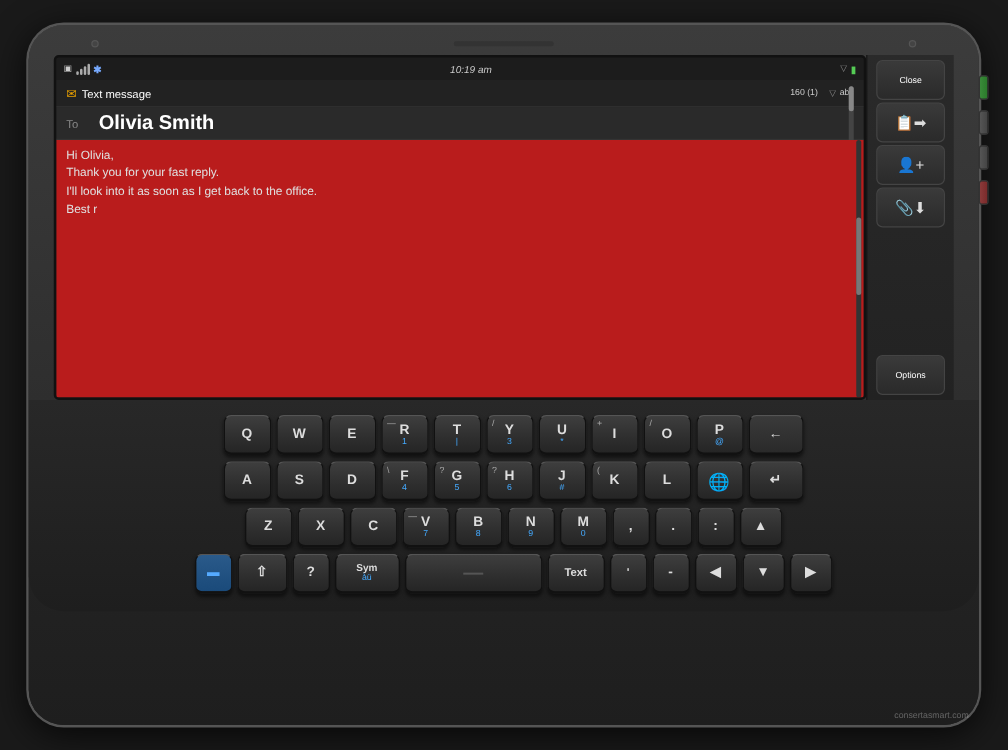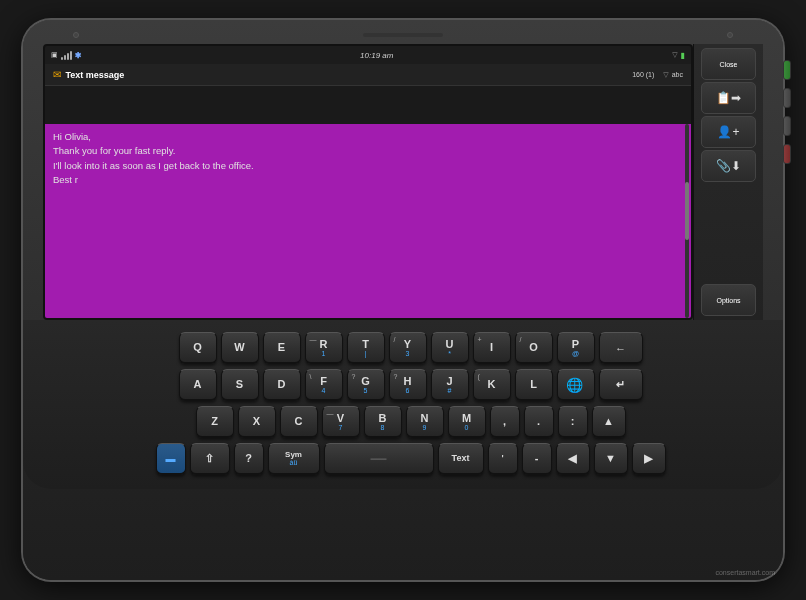--- a/index.html
+++ b/index.html
@@ -183,21 +183,21 @@
     }
 
     .envelope-icon {
       color: #e8a000;
       font-size: 10px;
     }
 
     .msg-type-label {
       color: #fff;
       font-size: 9px;
-      font-weight: bold;
+      font-weight: normal;
     }
 
     .signal-abc {
       display: flex;
       align-items: center;
       gap: 3px;
       color: #ccc;
       font-size: 7px;
     }
 
@@ -241,25 +241,24 @@
       left: 0;
       width: 100%;
       height: 20px;
       background: #888;
       border-radius: 2px;
     }
 
     
     .msg-body {
       flex: 1;
-      background: #a21caf;
+      background: #b91c1c;
       padding: 6px 8px;
       position: relative;
       overflow: hidden;
-      margin-top: 38px;
     }
 
     .msg-text {
       color: #e0e0e0;
       font-size: 9.5px;
       line-height: 1.5;
       font-family: Arial, sans-serif;
     }
 
     .scrollbar {
@@ -515,20 +514,25 @@
               <span class="envelope-icon">✉</span>
               <span class="msg-type-label">Text message</span>
             </div>
             <div class="signal-abc">
               <span>160 (1)</span>
               <span style="margin-left:6px;color:#888">▽</span>
               <span>abc</span>
             </div>
           </div>
 
+          <div class="to-field">
+            <span class="to-label">To</span>
+            <span class="to-name">Olivia Smith</span>
+            <div class="to-field-scroll"></div>
+          </div>
 
           <div class="msg-body">
             <div class="msg-text">
               Hi Olivia,<br>
               Thank you for your fast reply.<br>
               I'll look into it as soon as I get back to the office.<br>
               Best r
             </div>
             <div class="scrollbar">
               <div class="scrollbar-thumb"></div>

